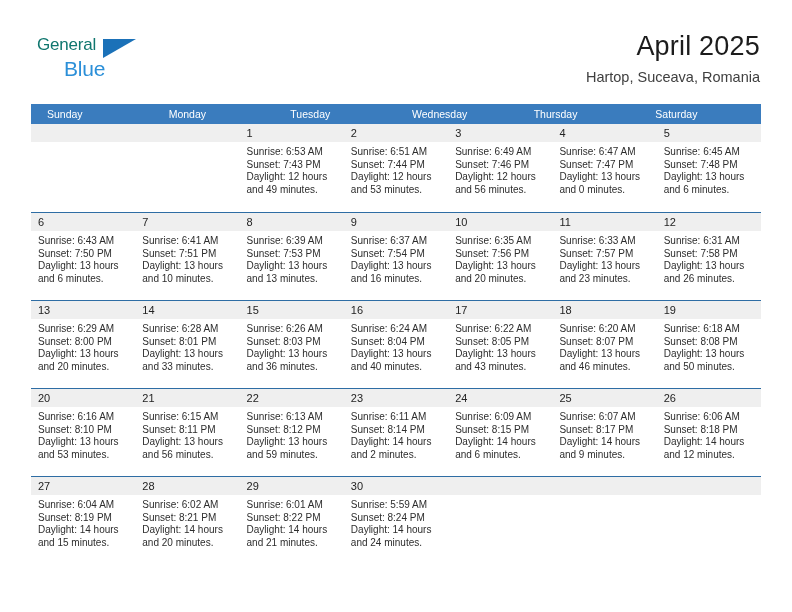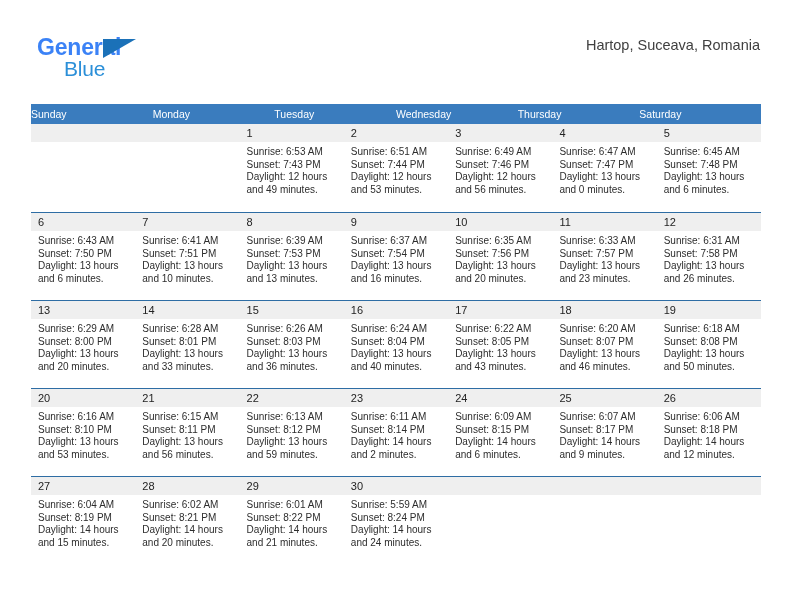--- a/index.html
+++ b/index.html
@@ -31,25 +31,24 @@
     top: 36px;
     width: 110px;
     height: 46px;
     line-height: 1;
     user-select: none;
   }
   .brand-general {
     position: absolute;
     left: 0;
     top: 0;
-    font-size: 23px;
-    color: #3b82f6;
+    font-size: 17px;
+    color: #0f766e;
     letter-spacing: -0.2px;
     font-family: "Liberation Sans", sans-serif;
-    font-weight: bold;
   }
   .brand-triangle {
     position: absolute;
     left: 66px;
     top: 3px;
     width: 0;
     height: 0;
     border-left: 33px solid #1b71b8;
     border-bottom: 19px solid transparent;
   }
@@ -98,21 +97,21 @@
     display: flex;
     width: 100%;
     background: #3a7cbe;
     height: 20px;
   }
   .weekday-cell {
     flex: 1 1 0;
     color: #ffffff;
     font-size: 10.5px;
     line-height: 20px;
-    padding-left: 0;
+    padding-left: 16px;
     box-sizing: border-box;
     white-space: nowrap;
     overflow: hidden;
   }
 
   .week-row {
     display: flex;
     width: 100%;
     border-top: 1.4px solid #2e6da4;
     height: 88px;
@@ -158,20 +157,21 @@
 
 <div class="page-header">
 
   <div class="brand">
     <span class="brand-general">General</span>
     <span class="brand-triangle"></span>
     <span class="brand-blue">Blue</span>
   </div>
 
   <div class="title-block">
+    <h1 class="cal-title">April 2025</h1>
     <p class="cal-subtitle">Hartop, Suceava, Romania</p>
   </div>
 
 </div>
 
 <div class="calendar">
 
   <div class="weekday-header">
     <div class="weekday-cell">Sunday</div>
     <div class="weekday-cell">Monday</div>

